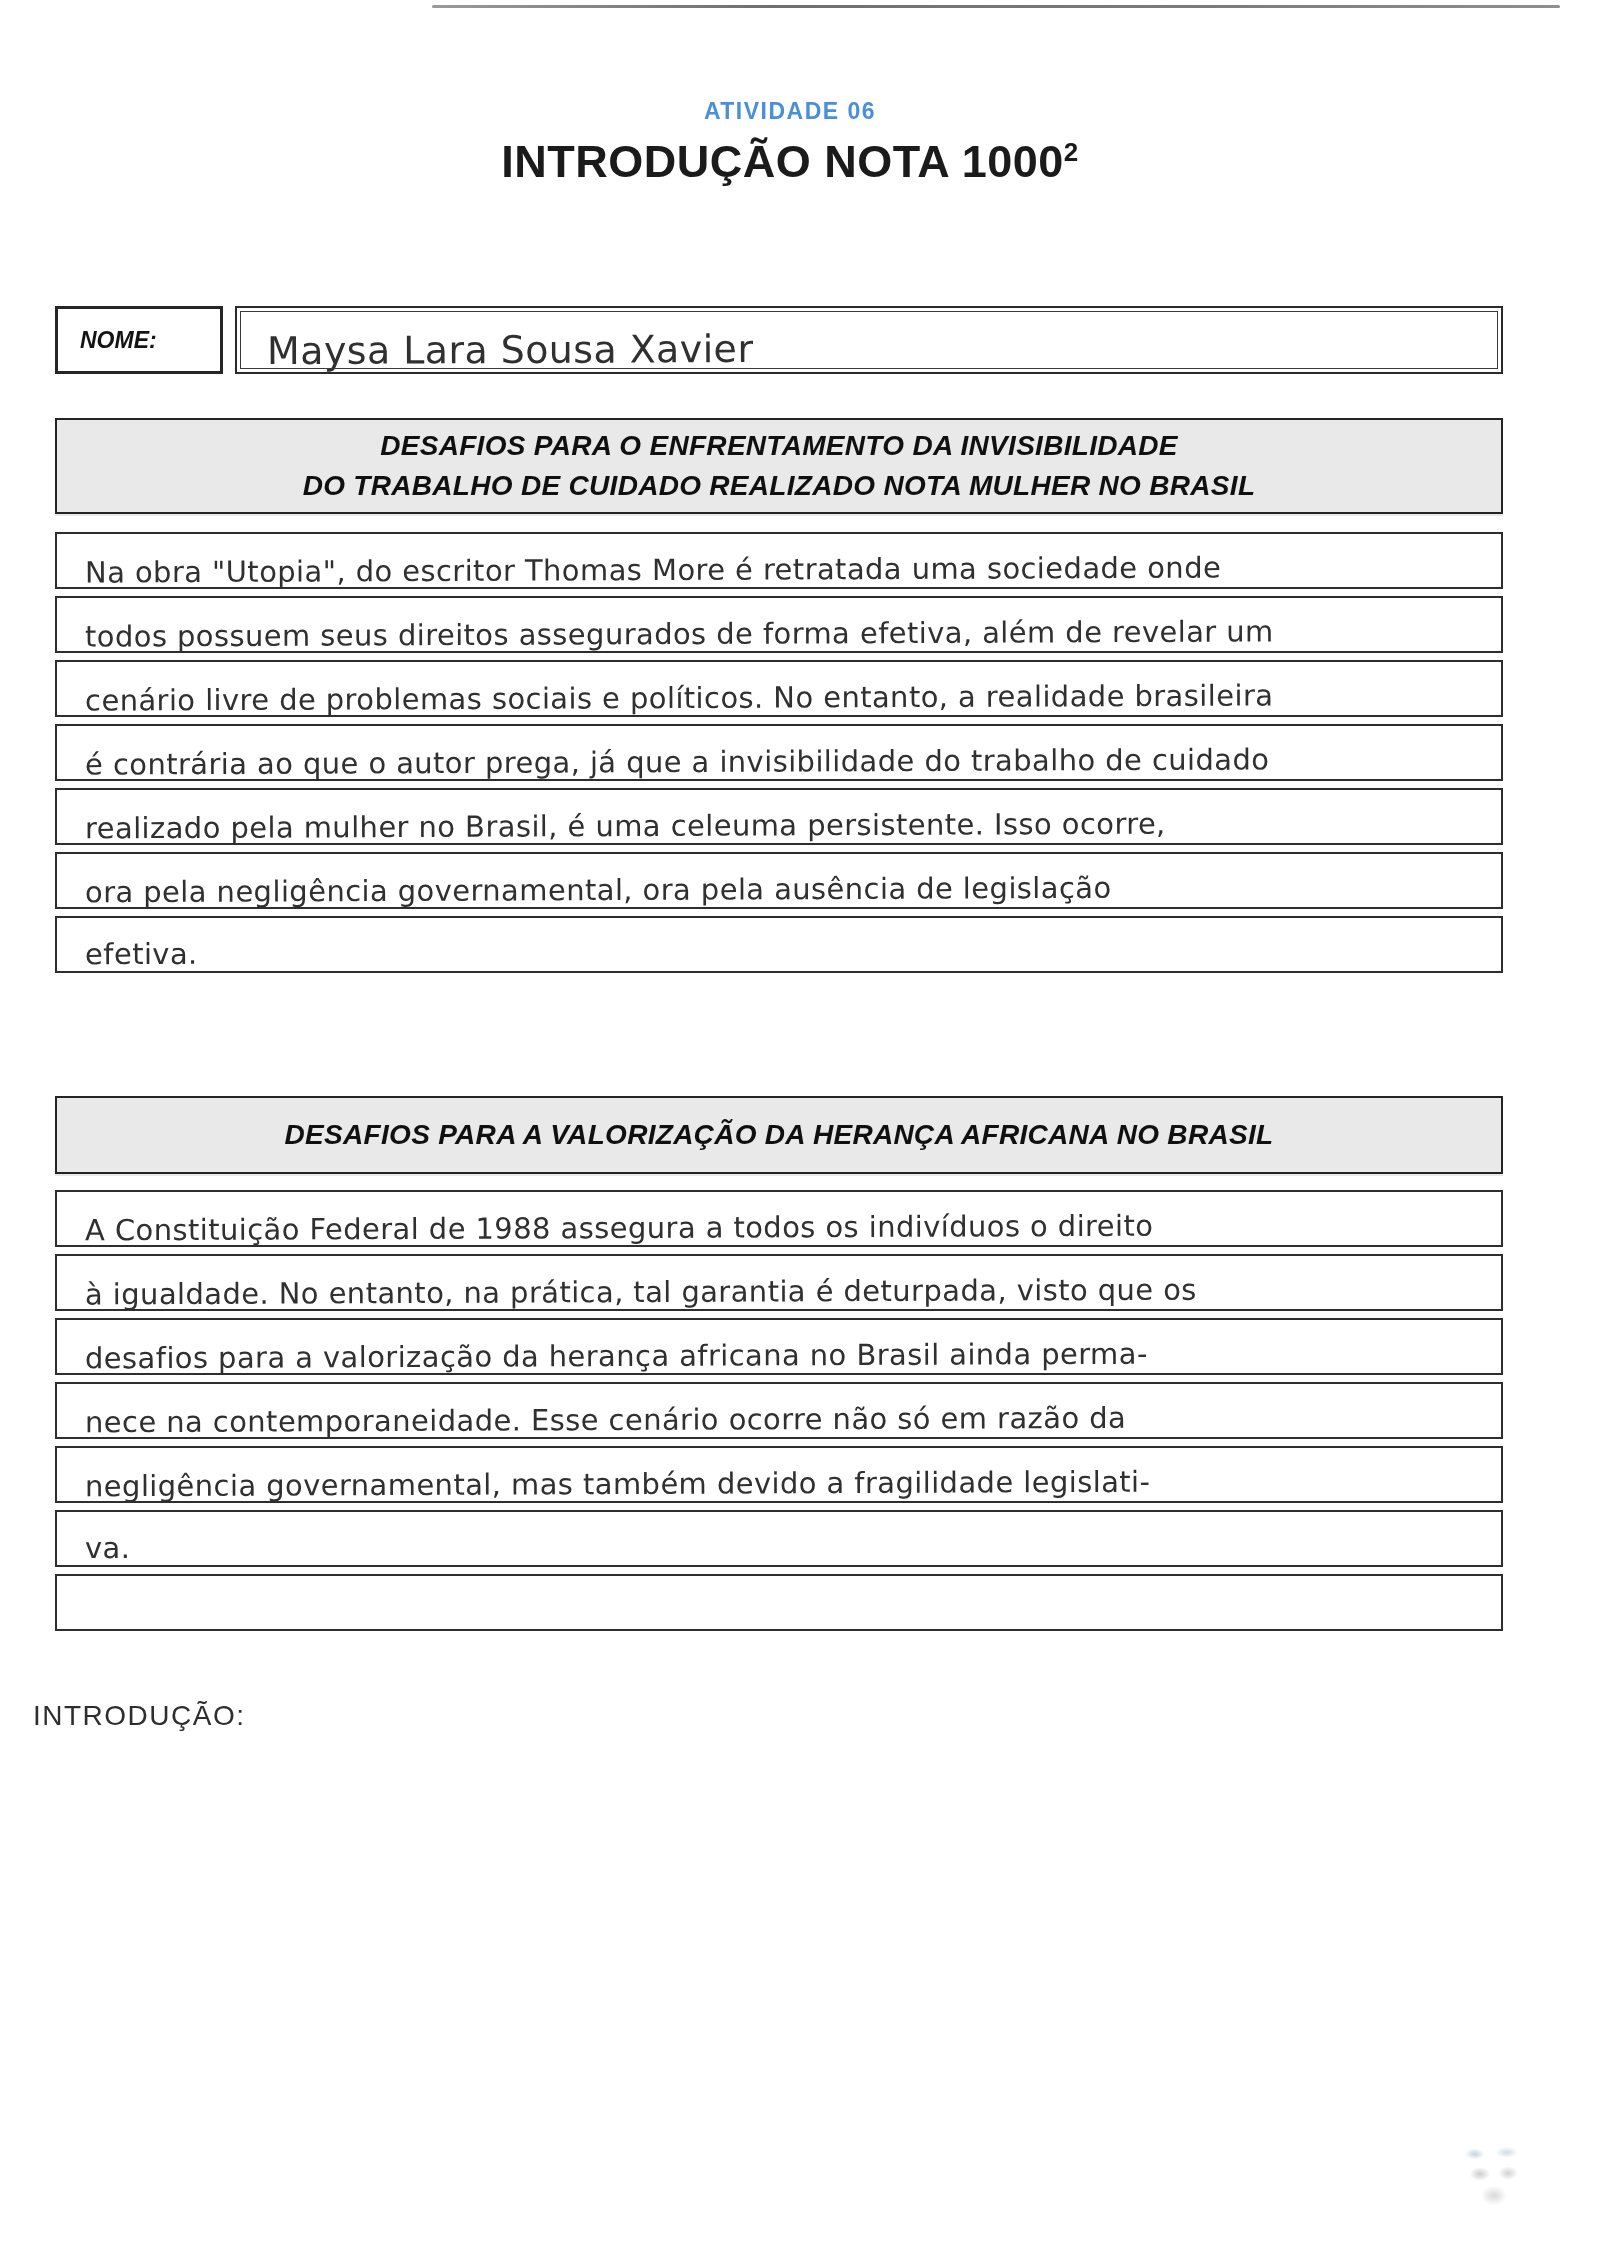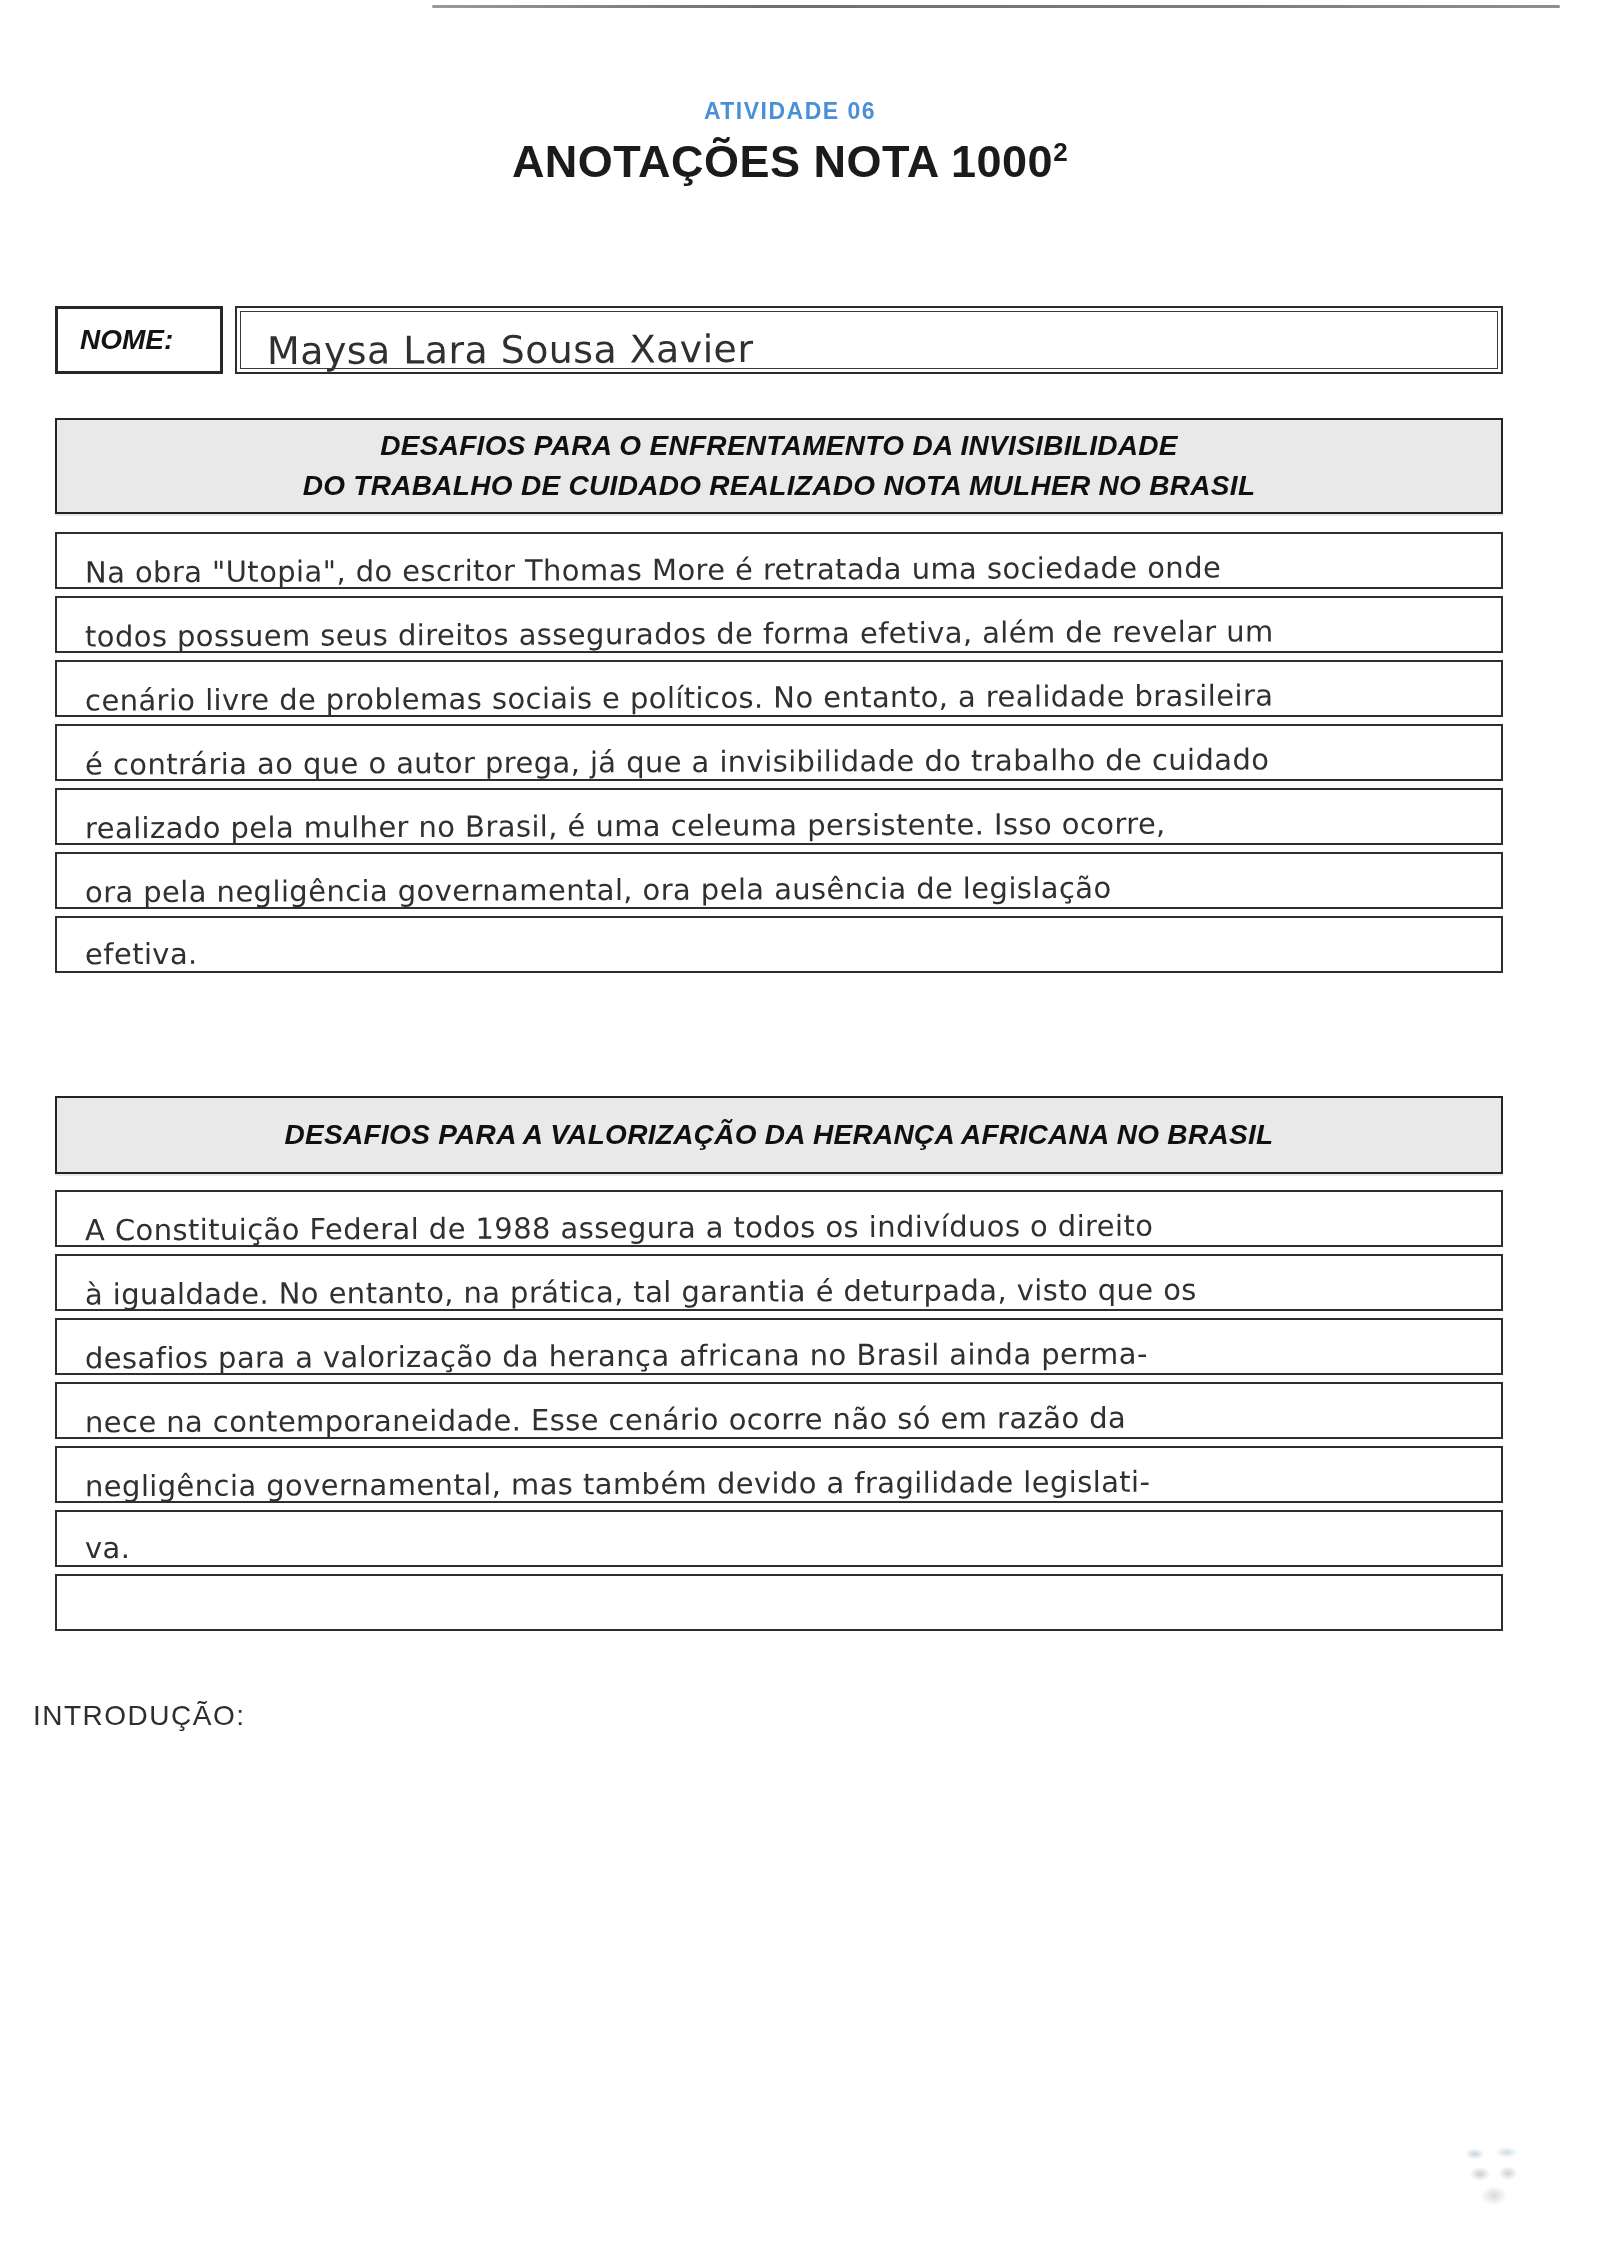--- a/index.html
+++ b/index.html
@@ -25,21 +25,21 @@
   }
   .main-title sup { font-size:26px; vertical-align:super; }
   .name-row {
     position:absolute; top:306px; left:55px; width:1448px; height:68px;
     display:flex; gap:12px; box-sizing:border-box;
   }
   .name-label-box {
     width:168px; box-sizing:border-box;
     border:3px solid #262626;
     display:flex; align-items:center; padding-left:22px;
-    font-weight:bold; font-style:italic; font-size:28px; color:#141414;
+    font-weight:bold; font-style:italic; font-size:23px; color:#141414;
   }
   .name-value-box {
     flex:1; position:relative; box-sizing:border-box;
     border:2px solid #2b2b2b;
     display:flex; align-items:flex-end; padding:8px 10px 3px 30px;
   }
   .name-value-box::after {
     content:""; position:absolute; inset:3px; border:1px solid #3a3a3a; pointer-events:none;
   }
   .hand {
@@ -89,21 +89,21 @@
     opacity:0.75;
   }
 </style>
 </head>
 <body>
 
 <div class="scan-line-top"></div>
 
 <div class="activity-label">ATIVIDADE 06</div>
 
-<div class="main-title"><span>ANOTAÇÕES NOTA 1000</span><sup>2</sup></div>
+<div class="main-title"><span>INTRODUÇÃO NOTA 1000</span><sup>2</sup></div>
 
 <div class="name-row">
   <div class="name-label-box">
     <span>NOME:</span>
   </div>
   <div class="name-value-box">
     <span class="hand name-hand">Maysa Lara Sousa Xavier</span>
   </div>
 </div>
 

